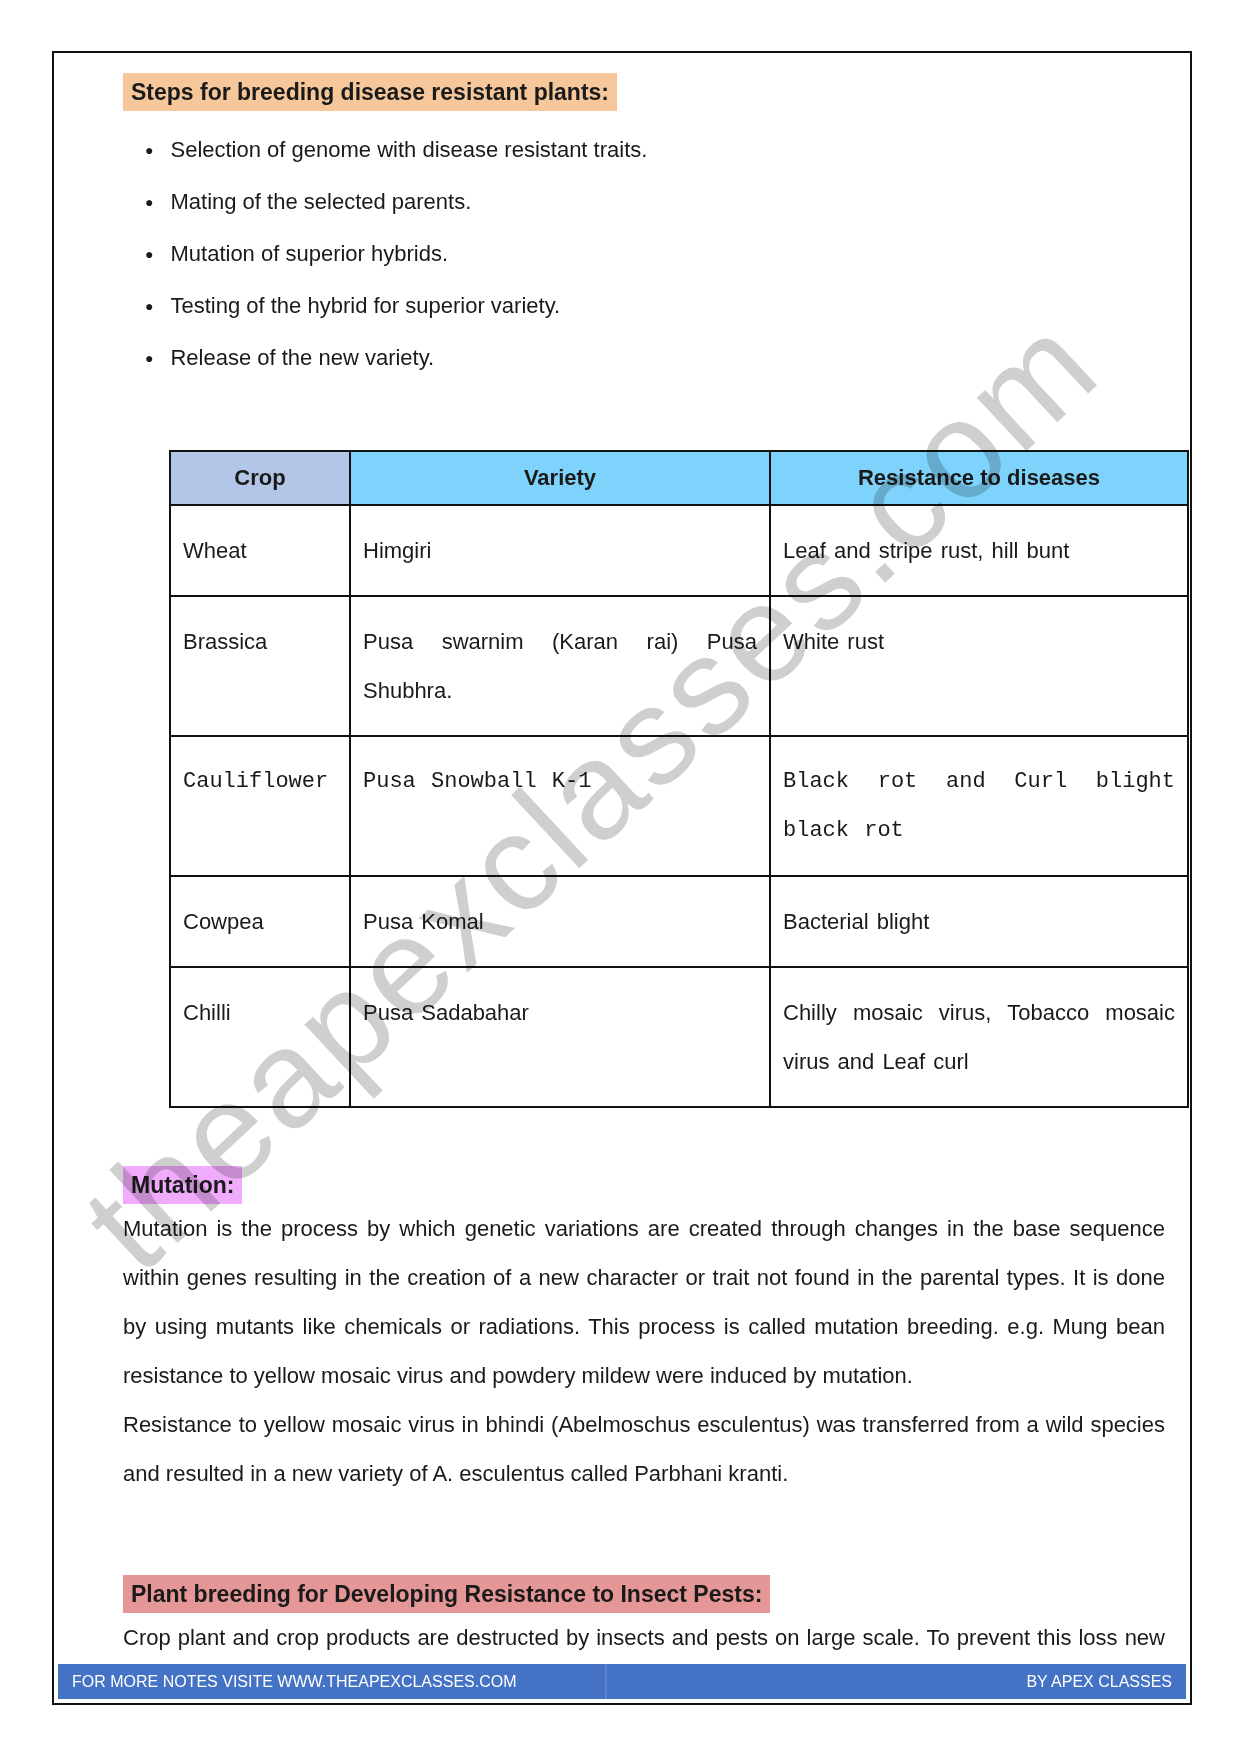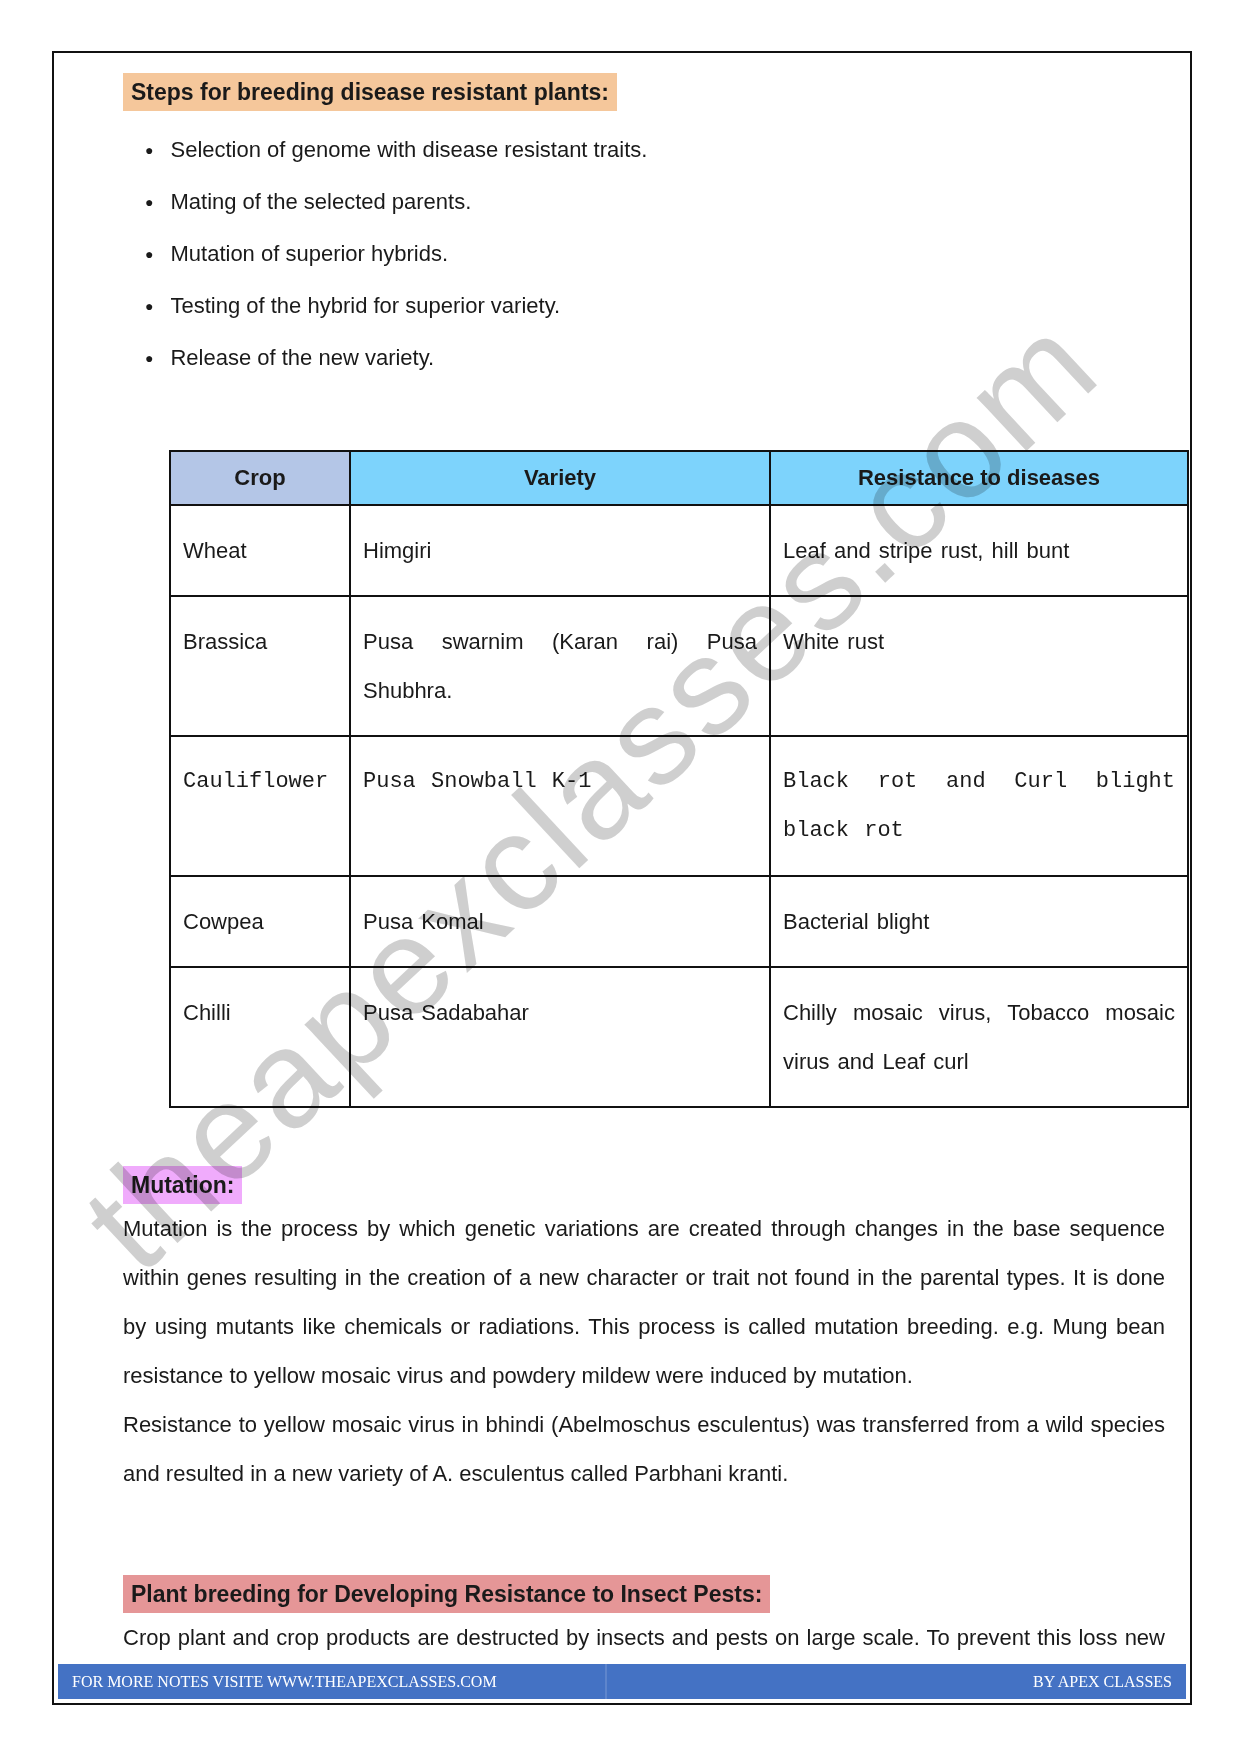--- a/index.html
+++ b/index.html
@@ -207,20 +207,20 @@
     <h2 class="hl h-mutation" style="background: #f0abfc;">Mutation:</h2>
 
     <p class="body p1">Mutation is the process by which genetic variations are created through changes in the base sequence within genes resulting in the creation of a new character or trait not found in the parental types. It is done by using mutants like chemicals or radiations. This process is called mutation breeding. e.g. Mung bean resistance to yellow mosaic virus and powdery mildew were induced by mutation.</p>
     <p class="body p2">Resistance to yellow mosaic virus in bhindi (Abelmoschus esculentus) was transferred from a wild species and resulted in a new variety of A. esculentus called Parbhani kranti.</p>
 
     <h2 class="hl h-insect" style="background: rgb(229, 150, 151);">Plant breeding for Developing Resistance to Insect Pests:</h2>
 
     <p class="body p3">Crop plant and crop products are destructed by insects and pests on large scale. To prevent this loss new varieties resistance to them are developed.</p>
   </div>
 
-  <div class="footer" style="background: rgb(68, 114, 196); font-family: Liberation Serif, serif;">
+  <div class="footer" style="background: rgb(68, 114, 196);">
     <span>FOR MORE NOTES VISITE WWW.THEAPEXCLASSES.COM</span>
     <span class="seam"></span>
     <span>BY APEX CLASSES</span>
   </div>
 </div>
 
 <div class="watermark" style="color: rgb(160, 160, 160);">theapexclasses.com</div>
 
 </body></html>

